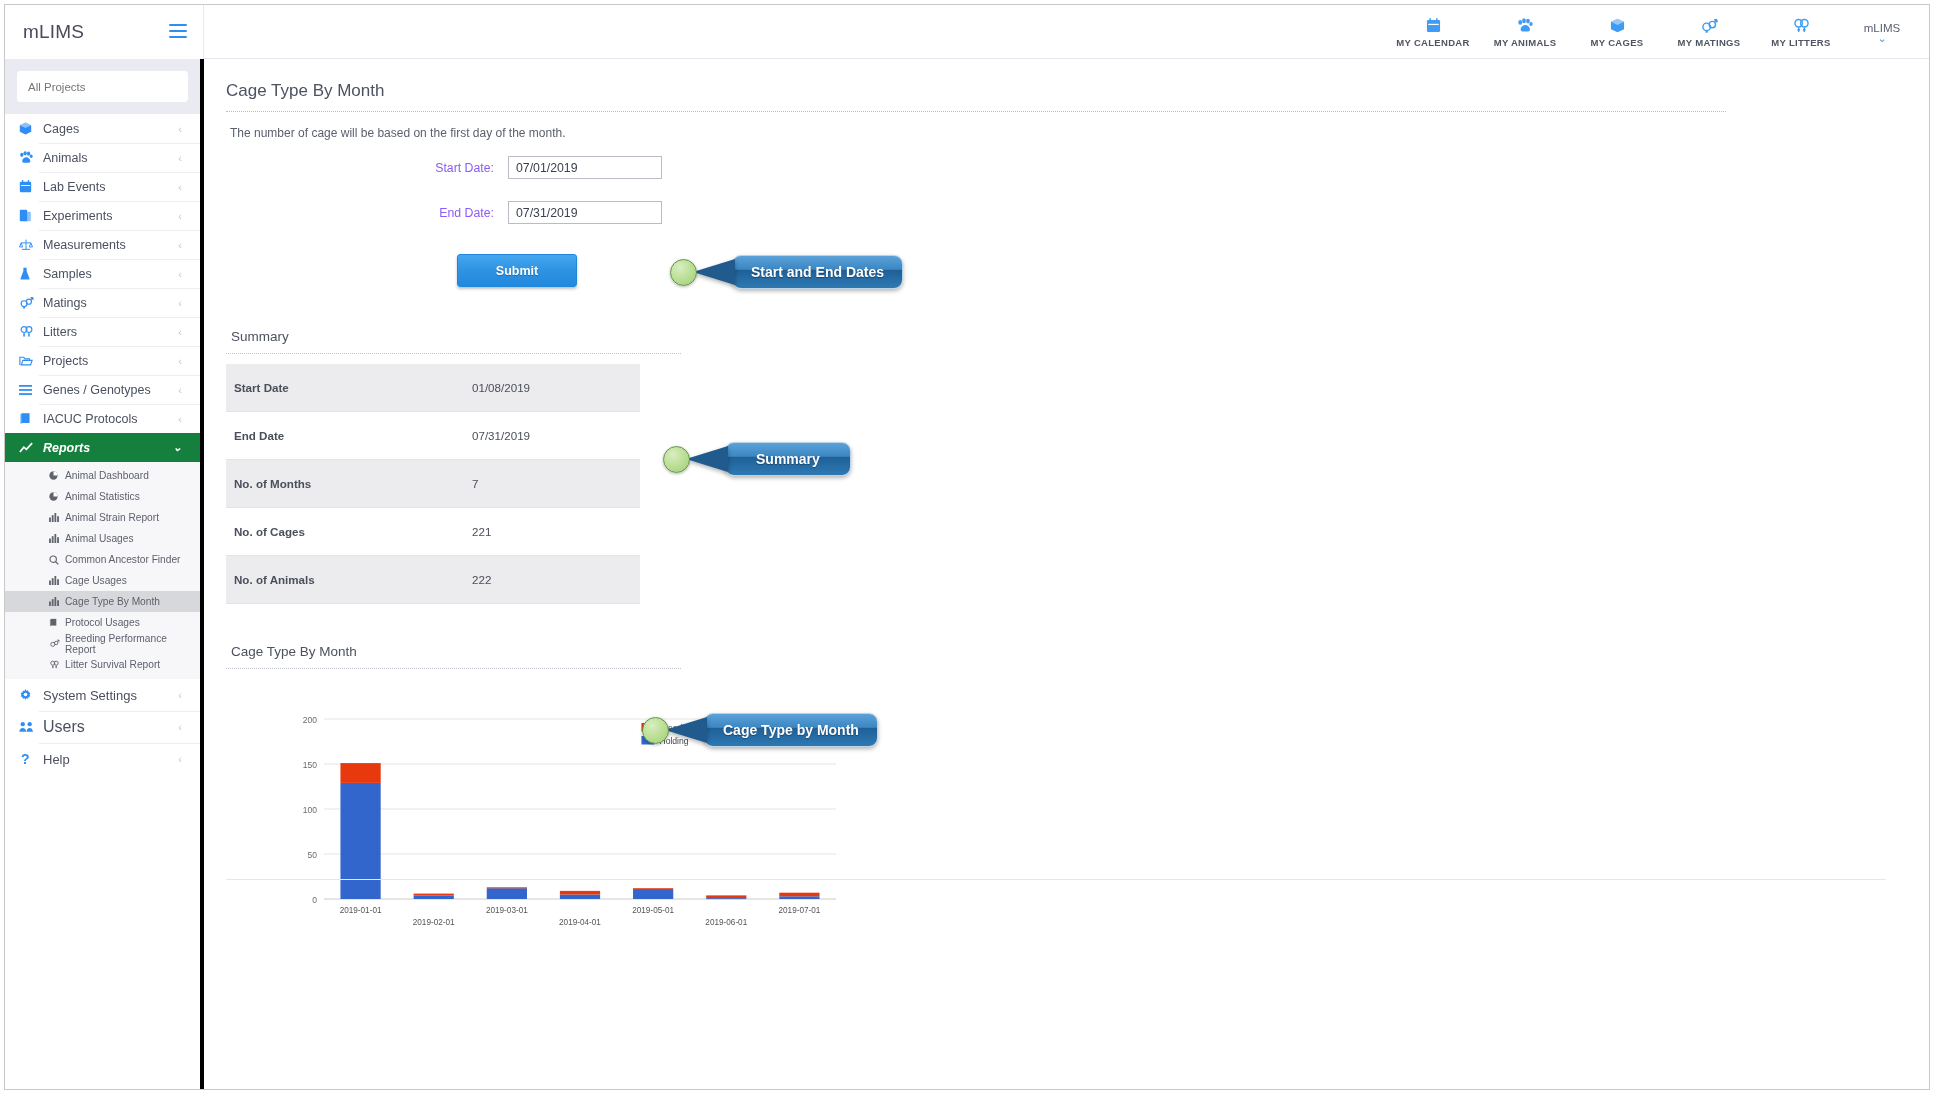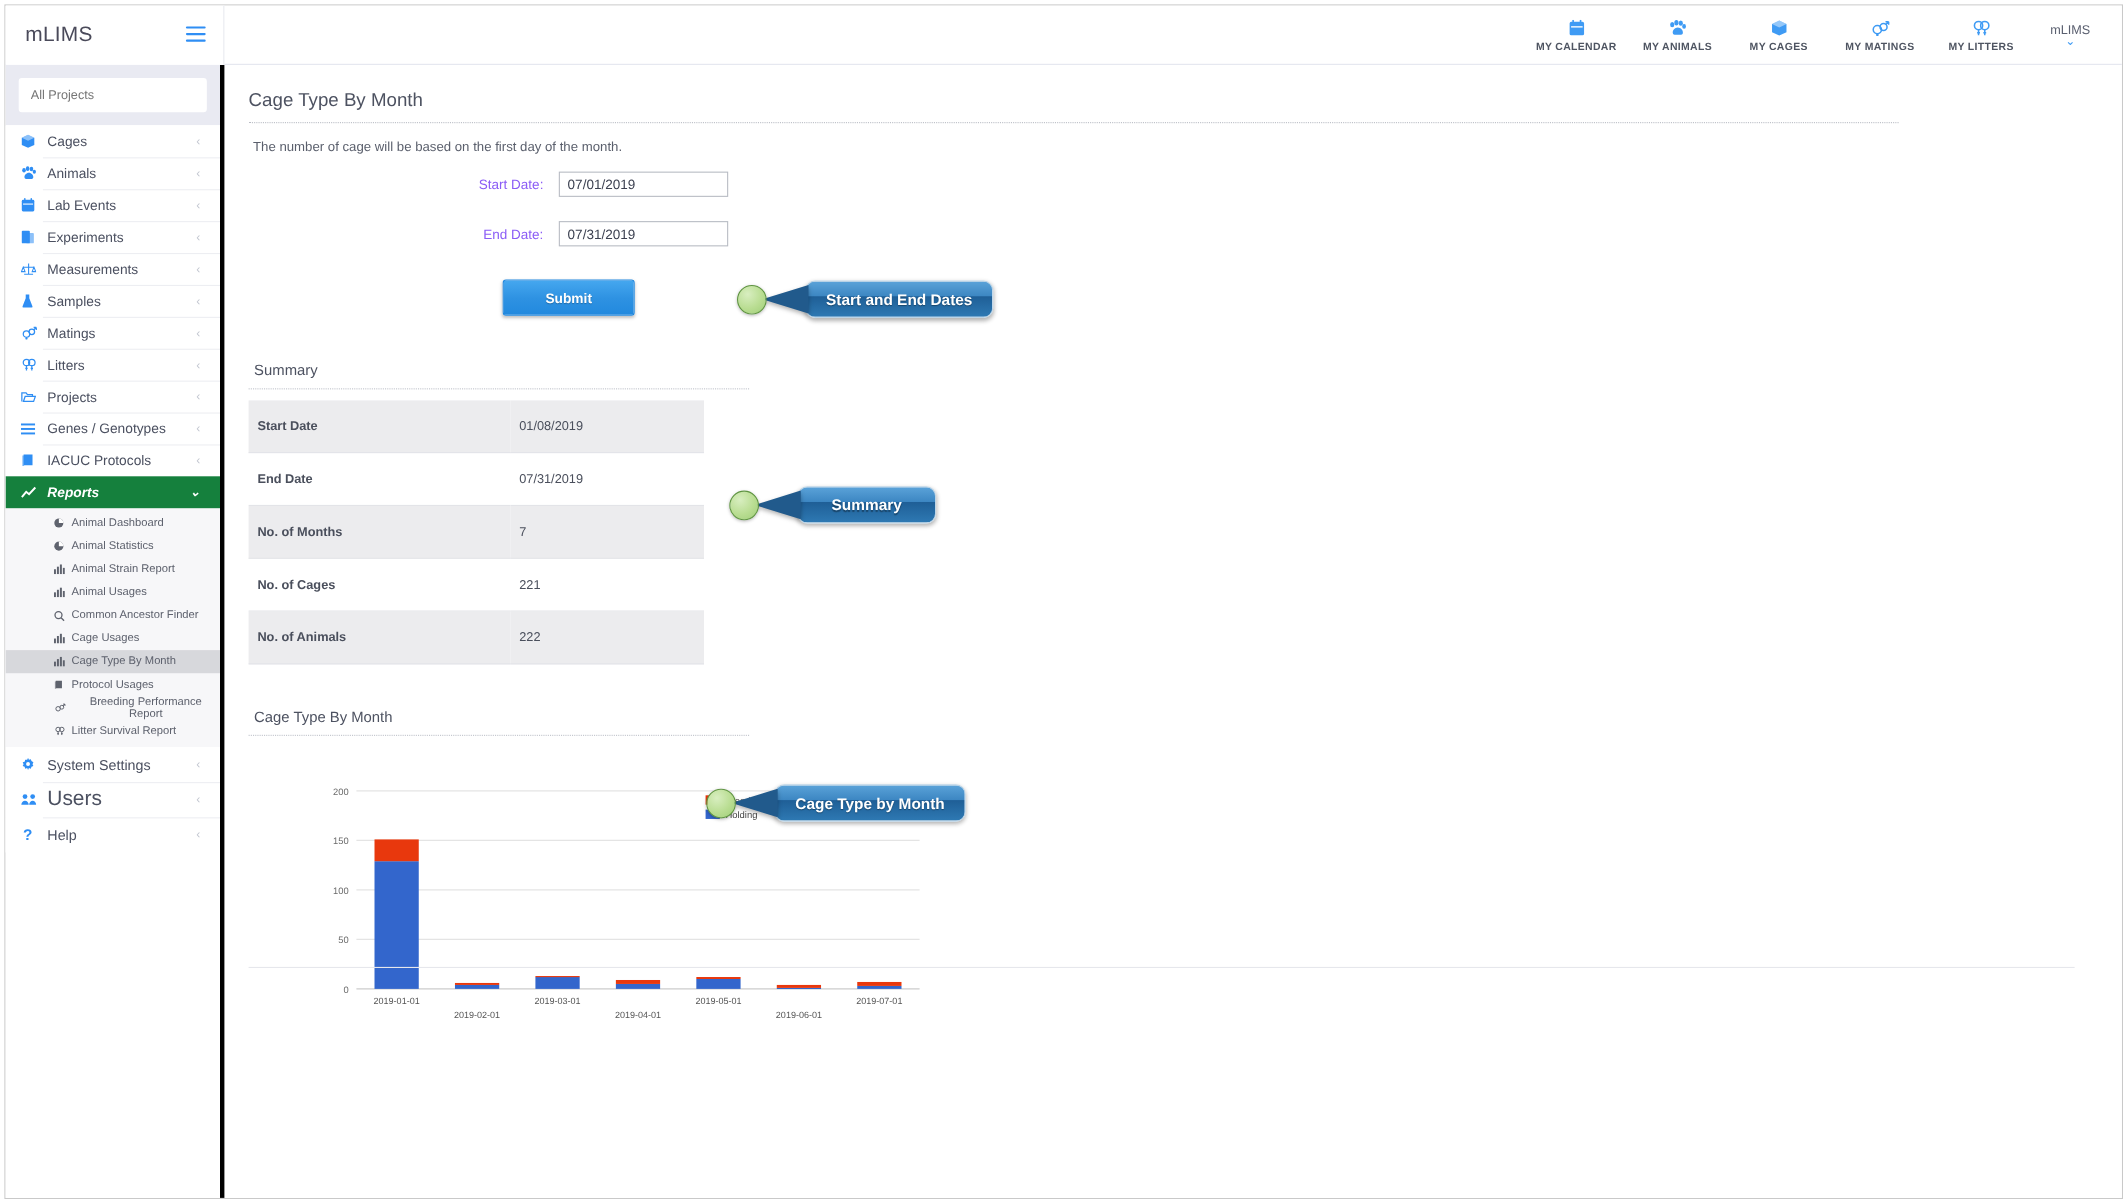--- a/index.html
+++ b/index.html
@@ -86,21 +86,21 @@
   }
   .navrow .nic { width: 24px; color: #2f8ef4; display:flex; align-items:center; font-size: 12px;}
   .navrow .ntxt { font-size: 12.5px; color: #4b5060; flex: 1; }
   .navrow .chev { font-size: 11px; color: #c2c6d0; padding-right: 18px; }
   .navrow.active { background: #15803d; font-style: italic; }
   .navrow.active .nic, .navrow.active .ntxt, .navrow.active .chev { color: #ffffff; font-weight: bold; }
   .navrow.active::before { display:none; }
 
   .subwrap { background: #f7f7f9; padding: 3px 0 4px 0; }
   .subrow {
-    height: 21px; display: flex; align-items: center; padding-left: 44px; cursor: pointer; text-align: center;
+    height: 21px; display: flex; align-items: center; padding-left: 44px; cursor: pointer;
   }
   .subrow .sic { width: 16px; color: #5f636e; font-size: 9.5px; display:flex; align-items:center;}
   .subrow .stxt { font-size: 10.2px; color: #5d616d; }
   .subrow.sub-active { background: #d7d8dc; }
 
   
   .main {
     position: absolute; left: 199px; top: 54px; right: 0; bottom: 0;
     background: #ffffff; overflow: hidden;
   }
@@ -540,21 +540,21 @@
 
       <div class="navrow" style="height:32px">
         <span class="nic">
             <svg width="15" height="12" viewBox="0 0 16 12" fill="currentColor">
               <circle cx="4" cy="3" r="2.3"></circle>
               <circle cx="11.4" cy="3" r="2.3"></circle>
               <path d="M.4 11c0-2.4 1.6-4 3.6-4s3.6 1.6 3.6 4z"></path>
               <path d="M8 11c0-2.4 1.6-4 3.4-4s3.4 1.6 3.4 4z"></path>
             </svg>
           </span>
-        <span class="ntxt" style="font-size:19px">Users</span>
+        <span class="ntxt" style="font-size:16px">Users</span>
         <span class="chev">‹</span>
       </div>
 
       <div class="navrow" style="height:32px">
         <span class="nic" style="font-weight:bold;font-size:14px;padding-left:2px">?</span>
         <span class="ntxt" style="font-size:13px">Help</span>
         <span class="chev">‹</span>
       </div>
     </div>
   </div>

